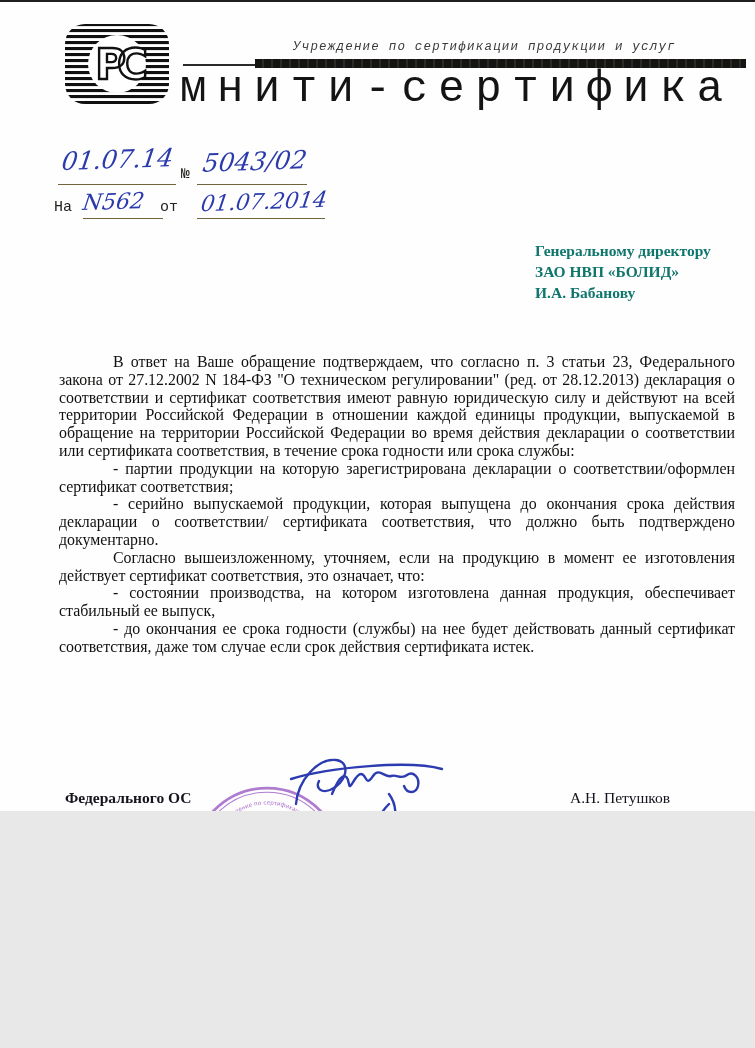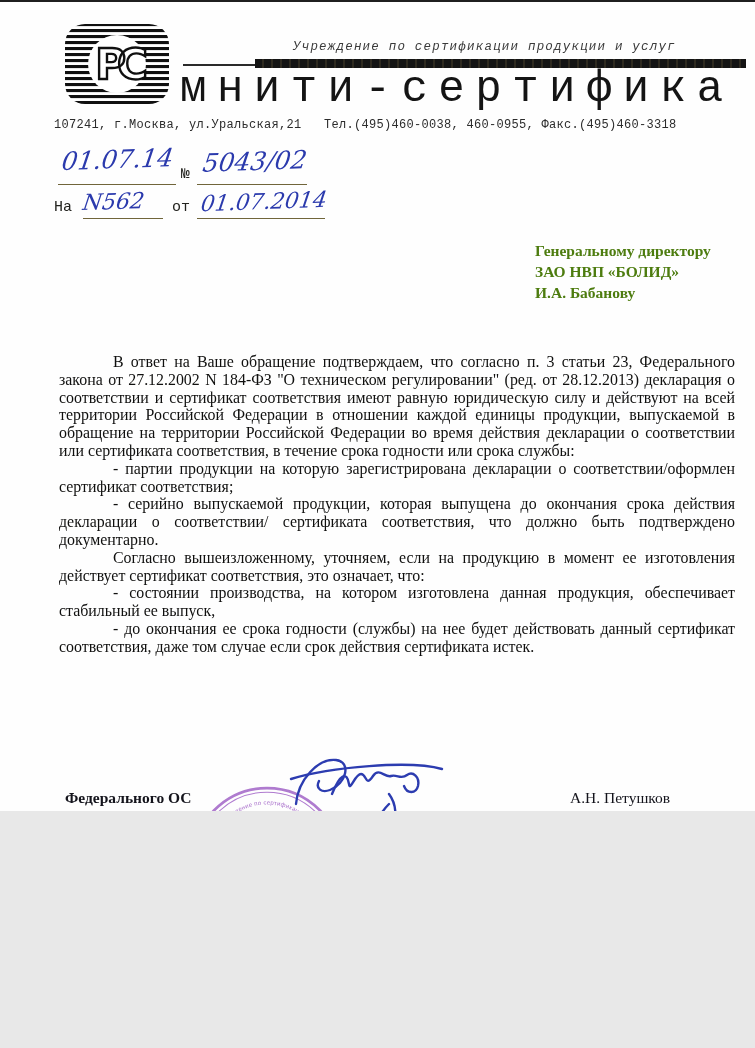--- a/index.html
+++ b/index.html
@@ -41,21 +41,21 @@
     font-family:"DejaVu Serif", serif; font-style:italic; color:#2b3aad;
     transform:rotate(-2deg) skewX(-10deg); display:inline-block;
     white-space:nowrap;
   }
   .hw-lg{font-size:25px;}
   .hw-md{font-size:22px;}
 
   
   .recipient{
     left:535px; top:241px; font-weight:700; font-size:15.5px; line-height:1.34;
-    color:#4d7c0f;
+    color:#0f766e;
   }
 
   
   .body-text{
     left:43px; top:353px; width:676px; text-align:justify;
     font-size:15.9px; line-height:17.8px; color:#10100f;margin-left:16px;
   }
   .body-text p{margin:0; text-indent:54px;}
 
   
@@ -84,35 +84,34 @@
     </defs>
     <rect x="1" y="1" width="104" height="80" rx="20" fill="url(#stripes)"></rect>
     <circle cx="53" cy="41" r="29" fill="#ffffff"></circle>
     <text x="53" y="56" text-anchor="middle" font-family="DejaVu Sans, sans-serif" font-weight="bold" font-size="42" letter-spacing="-9" fill="none" stroke="#101010" stroke-width="2.4">РС</text>
   </svg>
 
   <div class="abs tagline">Учреждение по сертификации продукции и услуг</div>
   <div class="abs thin-rule"></div>
   <div class="abs bar"></div>
   <div class="abs brand">мнити-сертифика</div>
-  <div class="abs address">107241, г.Москва, ул.Уральская,21   Тел.(495)460-0038, 460-0955, Факс.(495)460-3318</div>
 
   <div class="abs hw-field" style="left:58px;top:145px;width:118px;height:39px;">
     <span class="hw hw-lg" style="margin-left:4px;">01.07.14</span>
   </div>
   <div class="abs form-label" style="left:181px;top:166px;">№</div>
   <div class="abs hw-field" style="left:197px;top:141px;width:110px;height:43px;">
     <span class="hw hw-lg" style="margin-left:6px;margin-top:6px;">5043/02</span>
   </div>
 
   <div class="abs form-label" style="left:54px;top:199px;">На</div>
   <div class="abs hw-field" style="left:83px;top:189px;width:80px;height:29px;">
     <span class="hw hw-md">N562</span>
   </div>
-  <div class="abs form-label" style="left:172px;top:199px;">от</div>
+  <div class="abs form-label" style="left:160px;top:199px;">от</div>
   <div class="abs hw-field" style="left:197px;top:189px;width:128px;height:29px;">
     <span class="hw hw-md" style="margin-left:4px;">01.07.2014</span>
   </div>
 
   <div class="abs recipient">
     <div>Генеральному директору</div>
     <div>ЗАО НВП «БОЛИД»</div>
     <div>И.А. Бабанову</div>
   </div>
 

